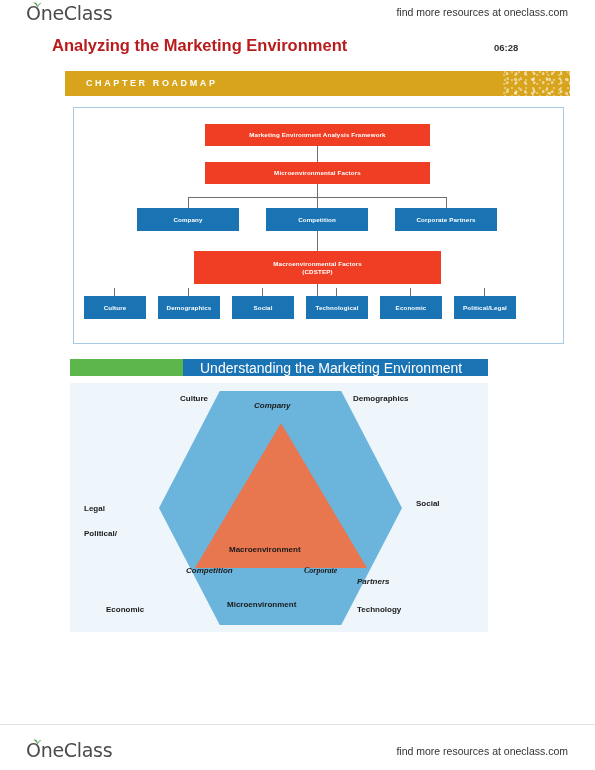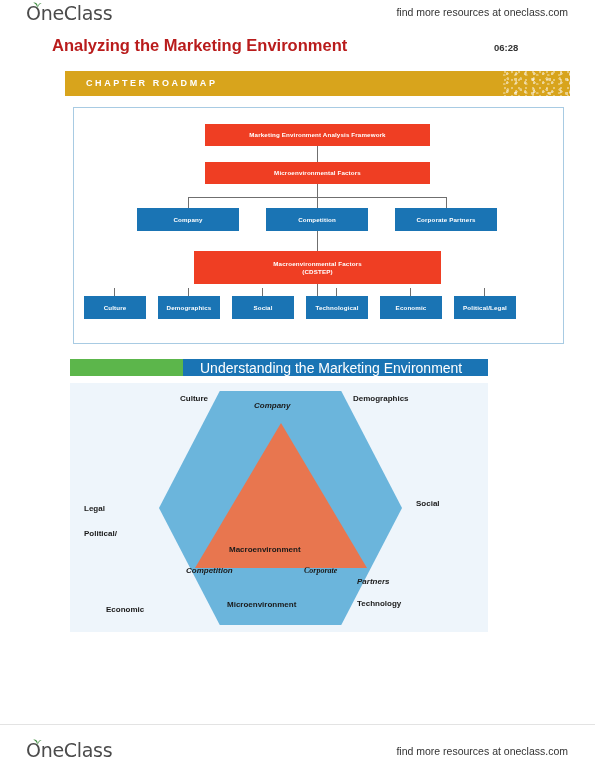--- a/index.html
+++ b/index.html
@@ -324,21 +324,21 @@
 </div>
 
 <div class="exhibit-canvas">
 
   <div class="hex"></div>
   <div class="tri"></div>
 
   <div class="hex-label" style="left:110px; top:11px;">Culture</div>
   <div class="hex-label" style="left:283px; top:11px;">Demographics</div>
   <div class="hex-label" style="left:346px; top:116px;">Social</div>
-  <div class="hex-label" style="left:287px; top:216px;text-align:right;">Technology</div>
+  <div class="hex-label" style="left:287px; top:222px;text-align:right;">Technology</div>
   <div class="hex-label" style="left:36px;  top:222px;">Economic</div>
   <div class="hex-label" style="left:14px;  top:110px;margin-top:36px;">Political/</div>
   <div class="hex-label" style="left:14px;  top:121px;text-align:right;">Legal</div>
 
   <div class="hex-label ital" style="left:184px; top:18px;">Company</div>
   <div class="hex-label ital" style="left:116px; top:183px;">Competition</div>
   <div class="hex-label ital" style="left:234px; top:183px;font-family:Liberation Serif, serif;">Corporate</div>
   <div class="hex-label ital" style="left:243px; top:194px;margin-left:44px;">Partners</div>
 
   <div class="hex-label on-fill" style="left:159px; top:162px;">Macroenvironment</div>

